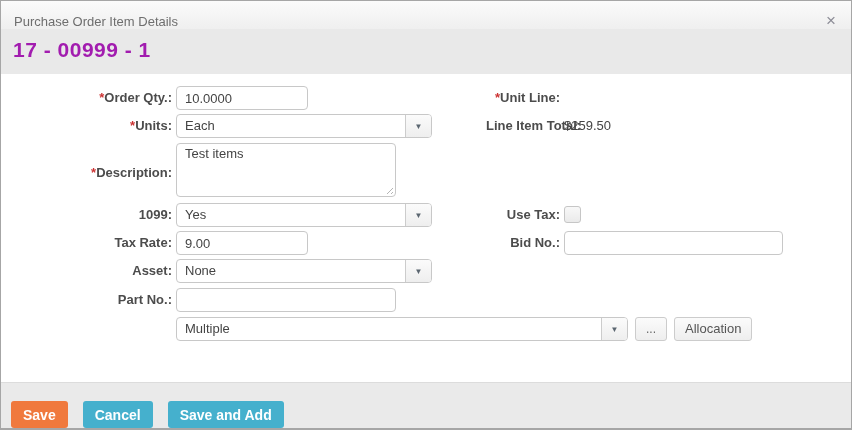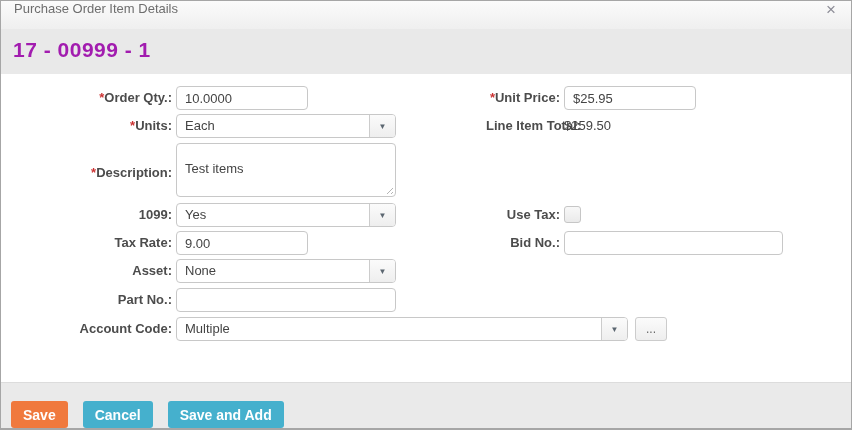--- a/index.html
+++ b/index.html
@@ -10,21 +10,21 @@
     width: 852px; height: 430px;
     border: 1px solid #a6a6a6;
     border-bottom-width: 2px;
     display: flex; flex-direction: column;
     background: #fff;
   }
 
   .modal-header {
     height: 28px; flex: 0 0 28px;
     background: linear-gradient(#fbfbfb, #efefef);
-    display: flex; align-items: flex-start;
+    display: flex; align-items: flex-end;
     padding: 0 13px;
   }
   .modal-title { color: #6e6e6e; font-size: 13px; flex: 1; }
   .modal-close { color: #8d8d97; font-size: 17px; line-height: 1; cursor: pointer; padding: 0 2px; }
 
   .modal-subheader {
     height: 45px; flex: 0 0 45px;
     background: #e9e9e9;
     display: flex; align-items: center;
     padding: 0 12px 4px 12px;
@@ -64,27 +64,27 @@
     border-radius: 4px; background: #fff; overflow: hidden; cursor: pointer;
   }
   .select-text { flex: 1; font-size: 13px; color: #444; padding: 0 8px; line-height: 22px; white-space: nowrap; overflow: hidden; }
   .select-arrow {
     width: 26px; flex: 0 0 26px;
     background: linear-gradient(#fbfbfb, #eeeeee);
     border-left: 1px solid #ccc;
     display: flex; align-items: center; justify-content: center;
     color: #5b6670; font-size: 8px;
   }
-  .select.w220 { width: 220px; }
+  .select.w220 { width: 256px; }
   .select.w387 { width: 452px; }
 
   .textarea-wrap { position: relative; width: 220px; height: 54px; align-self: start; }
   textarea.desc {
     width: 220px; height: 54px; border: 1px solid #c8c8c8; border-radius: 4px;
-    padding: 17px 8px; font-size: 13px; color: #444; font-family: inherit;
+    padding: 2px 8px; font-size: 13px; color: #444; font-family: inherit;
     resize: none; outline: none; display: block;
   }
   .resize-grip {
     position: absolute; right: 3px; bottom: 3px; width: 9px; height: 9px;
     background: repeating-linear-gradient(135deg, transparent 0 2px, #b5b5b5 2px 3px);
     clip-path: polygon(100% 0, 100% 100%, 0 100%);
     pointer-events: none;
   }
 
   .checkbox {
@@ -131,22 +131,21 @@
 
   <div class="modal-subheader">
     <span class="po-number">17 - 00999 - 1</span>
   </div>
 
   <div class="modal-body">
     <div class="form-grid">
 
       <div class="lbl r1 c1"><span class="req">*</span><span>Order Qty.:</span></div>
       <div class="r1 c2"><input class="txt w-sm" type="text" value="10.0000" style=""></div>
-      <div class="lbl r1 c3"><span class="req">*</span><span>Unit Price:</span></div>
-      <div class="r1 c4"><input class="txt w-sm" type="text" value="$25.95" style=""></div>
+      <div class="lbl r1 c3"><span class="req">*</span><span>Unit Line:</span></div>
 
       <div class="lbl r2 c1"><span class="req">*</span><span>Units:</span></div>
       <div class="r2 c2">
         <div class="select w220">
           <span class="select-text">Each</span>
           <span class="select-arrow">▼</span>
         </div>
       </div>
       <div class="lbl r2 c3">Line Item Total:</div>
       <div class="r2 c4"><span class="static-value">$259.50</span></div>
@@ -178,27 +177,27 @@
       <div class="r6 c2">
         <div class="select w220">
           <span class="select-text">None</span>
           <span class="select-arrow">▼</span>
         </div>
       </div>
 
       <div class="lbl r7 c1">Part No.:</div>
       <div class="r7 c2"><input class="txt w-lg" type="text" value="" style=""></div>
 
-      <div class="lbl r8 c1">Account Code:</div>
       <div class="r8 account-row">
         <div class="select w387">
           <span class="select-text">Multiple</span>
           <span class="select-arrow">▼</span>
         </div>
         <button class="btn-small">...</button>
+        <button class="btn-small allocation">Allocation</button>
       </div>
 
     </div>
   </div>
 
   <div class="modal-footer">
     <button class="btn btn-orange">Save</button>
     <button class="btn btn-blue">Cancel</button>
     <button class="btn btn-blue">Save and Add</button>
   </div>

